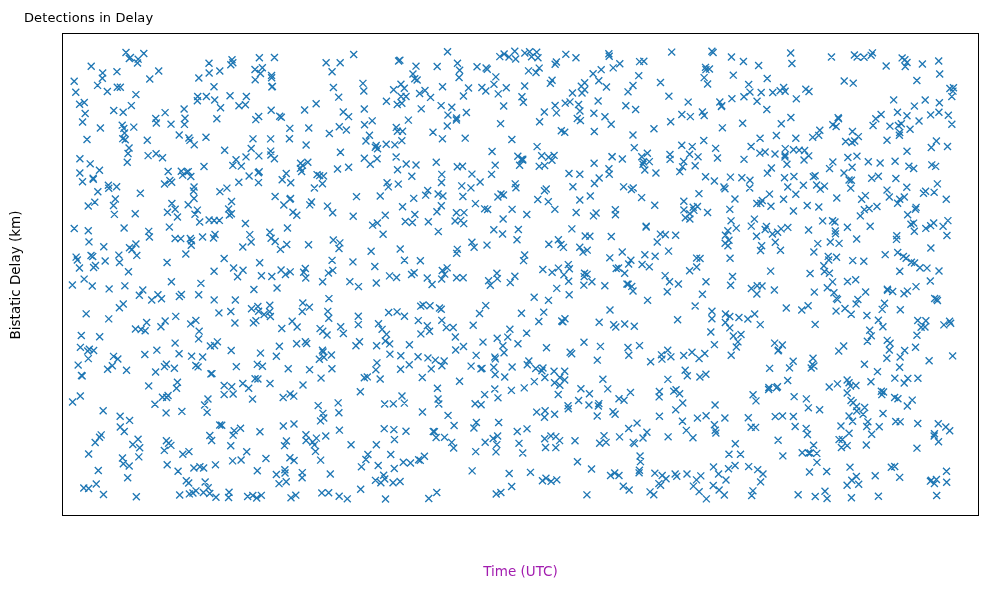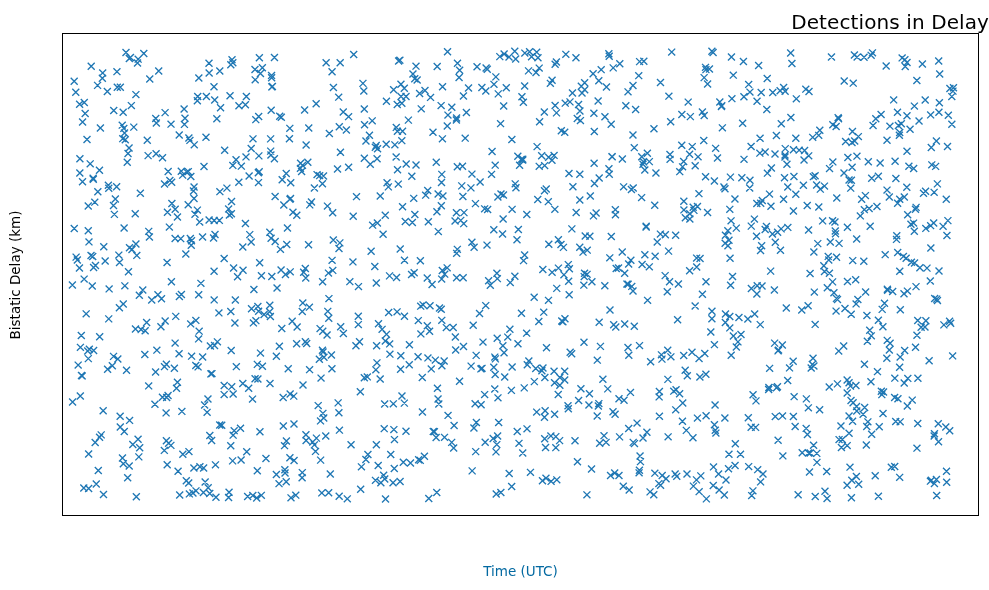--- a/index.html
+++ b/index.html
@@ -13,24 +13,25 @@
     height: 590px;
     background: #ffffff;
     font-family: "DejaVu Sans", "Liberation Sans", sans-serif;
     overflow: hidden;
   }
   #chart-title {
     position: absolute;
     left: 0;
     right: 0;
     top: 10px;
-    text-align: right;
-    font-size: 20px;
+    text-align: left;
+    font-size: 13px;
     color: #000000;
     letter-spacing: 0.1px;
+    padding-left: 24px;
   }
   
   #plot-area {
     position: absolute;
     left: 62px;
     top: 33px;
     width: 917px;
     height: 483px;
     border: 1.1px solid #000000;
     box-sizing: border-box;
@@ -59,21 +60,21 @@
     width: 0;
     border-left: 1.1px solid #000000;
   }
   #xlabel {
     position: absolute;
     left: 62px;
     width: 917px;
     top: 563px;
     text-align: center;
     font-size: 13.5px;
-    color: #0369a1;
+    color: #a21caf;
   }
   #ylabel {
     position: absolute;
     left: 6px;
     top: 33px;
     height: 483px;
     width: 18px;
     display: flex;
     align-items: center;
     justify-content: center;

